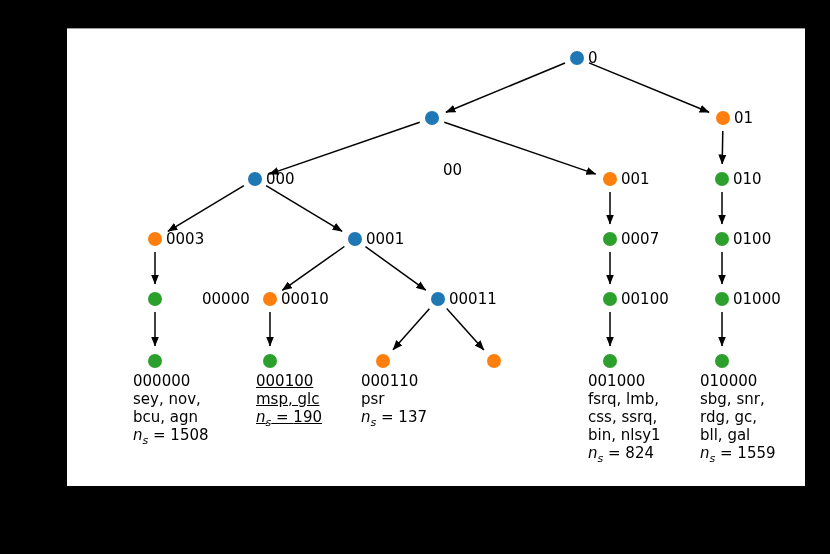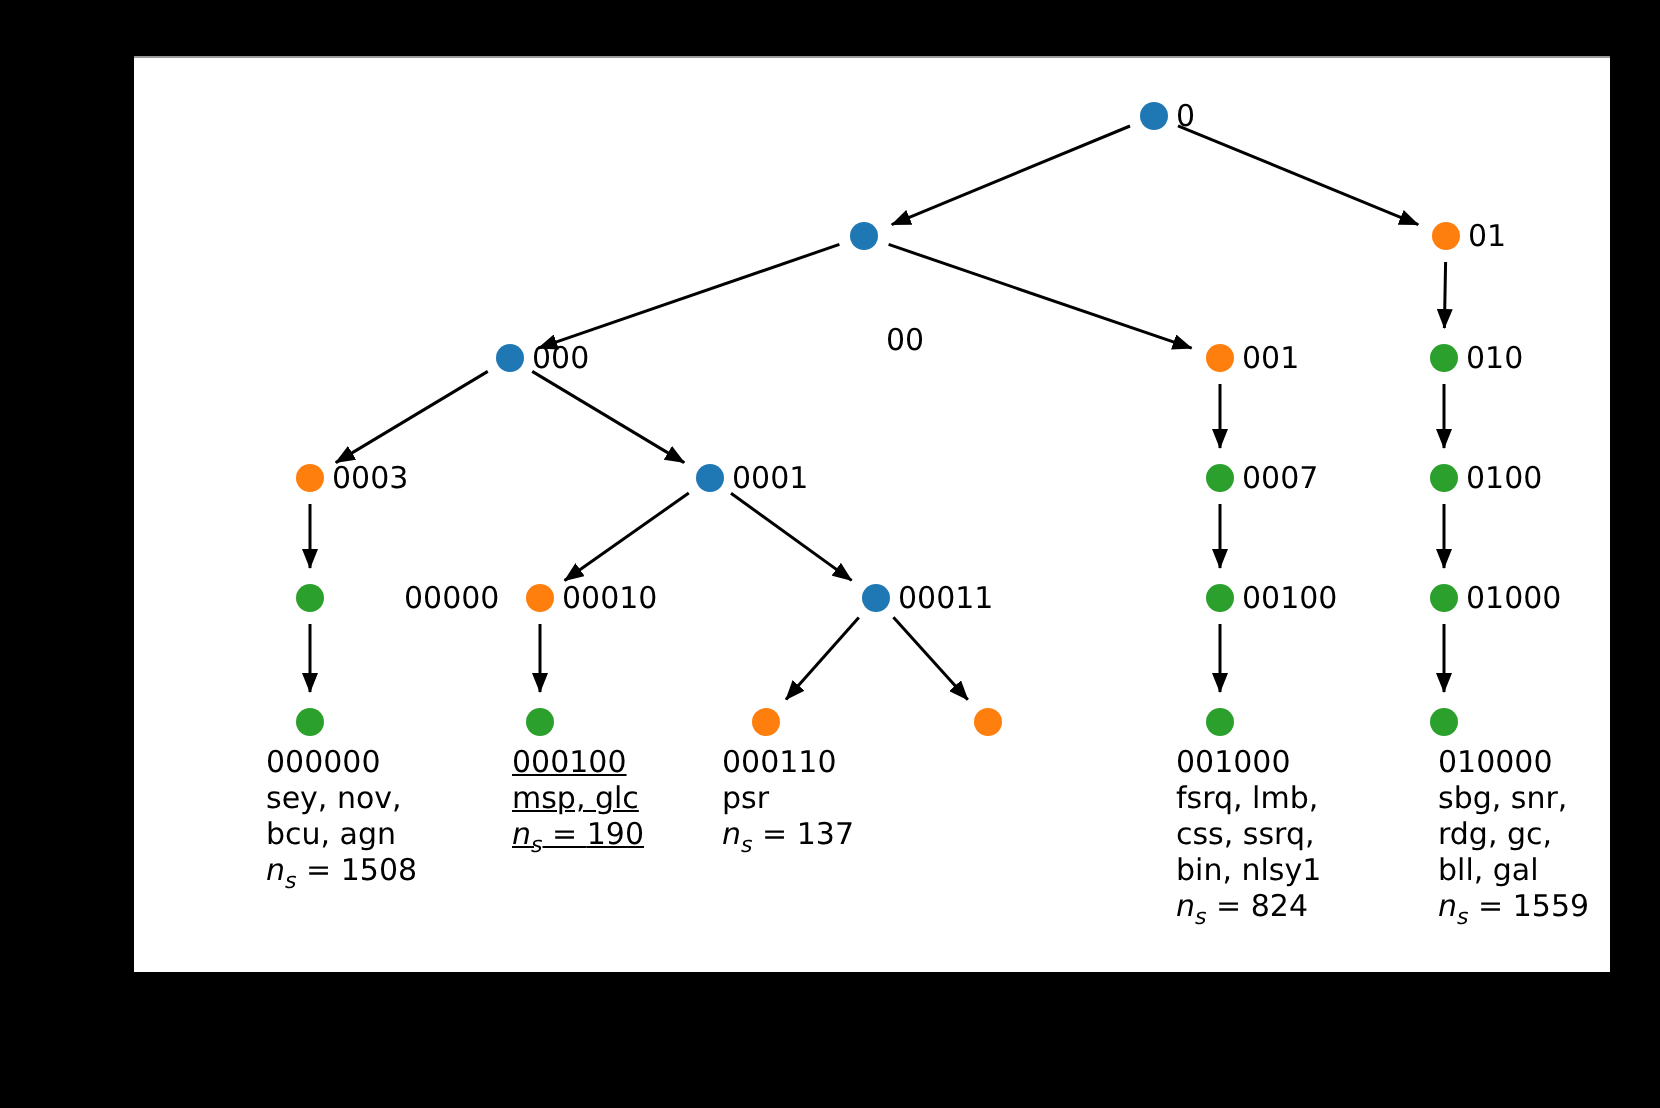--- a/index.html
+++ b/index.html
@@ -157,20 +157,20 @@
     <div class="dot" style="left: 487px; top: 354px; background: rgb(255, 127, 14);"></div>
     <div class="dot" style="left: 603px; top: 354px; background: rgb(44, 160, 44);"></div>
     <div class="leaf-block" style="left: 588px; top: 372px;">
       <div>001000</div>
       <div>fsrq, lmb,</div>
       <div>css, ssrq,</div>
       <div>bin, nlsy1</div>
       <div><i>n</i><sub>s</sub><span> = </span><span>824</span></div>
     </div>
     <div class="dot" style="left: 715px; top: 354px; background: rgb(44, 160, 44);"></div>
-    <div class="leaf-block" style="left: 700px; top: 372px; margin-left: 19px;">
+    <div class="leaf-block" style="left: 700px; top: 372px;">
       <div>010000</div>
       <div>sbg, snr,</div>
       <div>rdg, gc,</div>
       <div>bll, gal</div>
       <div><i>n</i><sub>s</sub><span> = </span><span>1559</span></div>
     </div>
   </div>
 
 </body></html>

